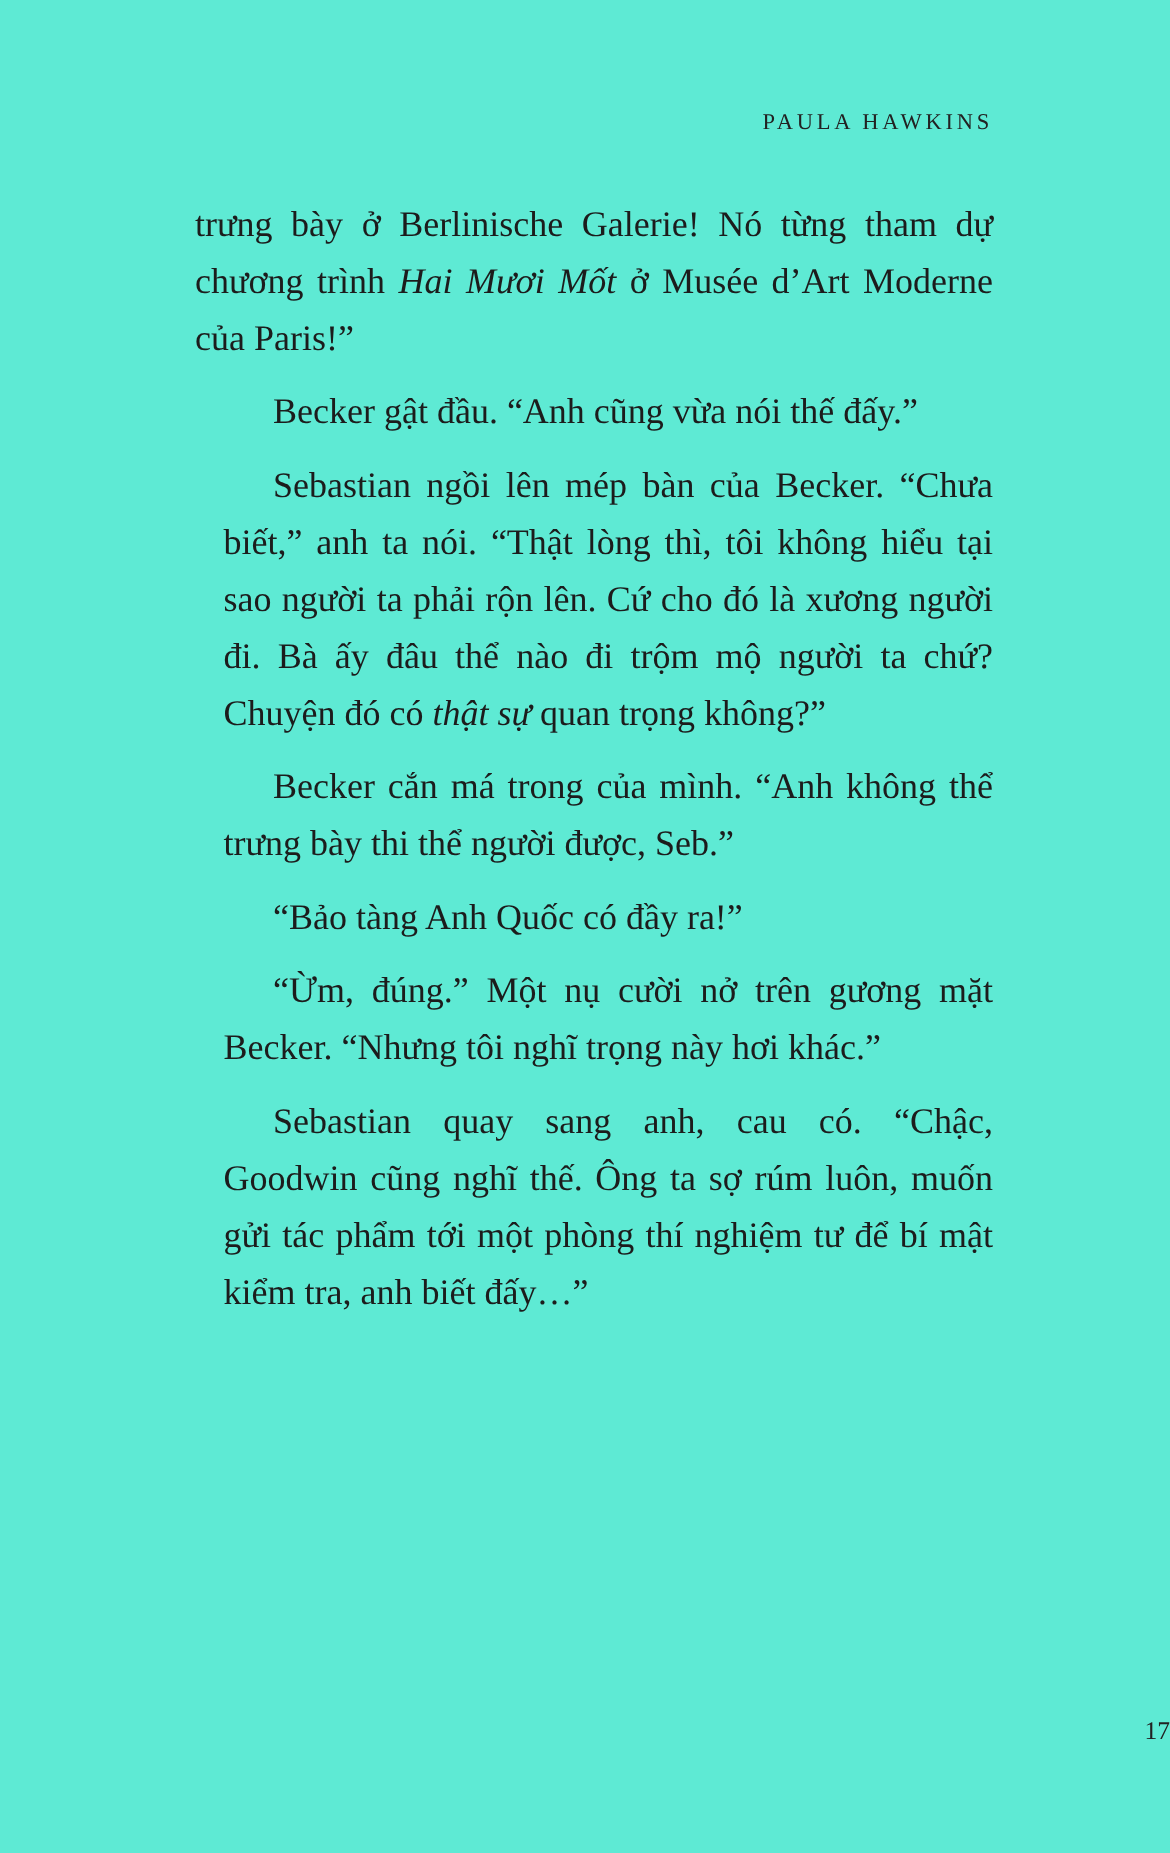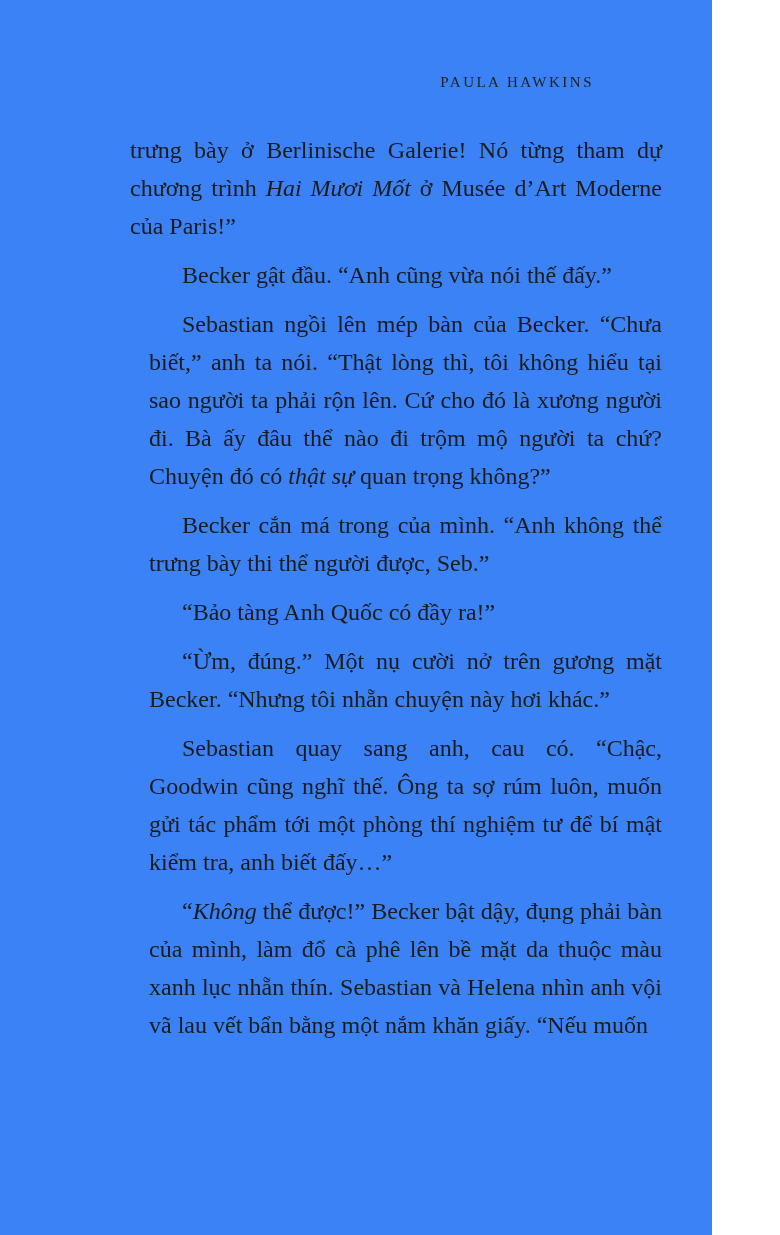--- a/index.html
+++ b/index.html
@@ -2,23 +2,23 @@
 <html><head>
 <meta charset="utf-8">
 <style>
   html, body {
     margin: 0;
     padding: 0;
     background: #ffffff;
   }
   .page {
     position: relative;
-    width: 712px;
+    width: 780px;
     height: 1235px;
-    background: #3b82f6;
+    background: #5eead4;
     color: #1c1c1c;
     font-family: "Liberation Serif", serif;
     overflow: hidden;
   }
   .running-head {
     position: absolute;
     top: 74px;
     right: 118px;
     font-size: 15px;
     letter-spacing: 2.5px;
@@ -63,20 +63,19 @@
 <div class="page">
 
   <div class="running-head">PAULA HAWKINS</div>
 
   <div class="text-block">
       <p class="para"><span>trưng bày ở Berlinische Galerie! Nó từng tham dự chương trình </span><em>Hai Mươi Mốt</em><span> ở Musée d’Art Moderne của Paris!”</span></p>
       <p class="para indent"><span>Becker gật đầu. “Anh cũng vừa nói thế đấy.”</span></p>
       <p class="para indent"><span>Sebastian ngồi lên mép bàn của Becker. “Chưa biết,” anh ta nói. “Thật lòng thì, tôi không hiểu tại sao người ta phải rộn lên. Cứ cho đó là xương người đi. Bà ấy đâu thể nào đi trộm mộ người ta chứ? Chuyện đó có </span><em>thật sự</em><span> quan trọng không?”</span></p>
       <p class="para indent"><span>Becker cắn má trong của mình. “Anh không thể trưng bày thi thể người được, Seb.”</span></p>
       <p class="para indent"><span>“Bảo tàng Anh Quốc có đầy ra!”</span></p>
-      <p class="para indent"><span>“Ừm, đúng.” Một nụ cười nở trên gương mặt Becker. “Nhưng tôi nhẵn chuyện này hơi khác.”</span></p>
+      <p class="para indent"><span>“Ừm, đúng.” Một nụ cười nở trên gương mặt Becker. “Nhưng tôi nghĩ trọng này hơi khác.”</span></p>
       <p class="para indent"><span>Sebastian quay sang anh, cau có. “Chậc, Goodwin cũng nghĩ thế. Ông ta sợ rúm luôn, muốn gửi tác phẩm tới một phòng thí nghiệm tư để bí mật kiểm tra, anh biết đấy…”</span></p>
-      <p class="para indent"><span>“</span><em>Không</em><span> thể được!” Becker bật dậy, đụng phải bàn của mình, làm đổ cà phê lên bề mặt da thuộc màu xanh lục nhẵn thín. Sebastian và Helena nhìn anh vội vã lau vết bẩn bằng một nắm khăn giấy. “Nếu muốn</span></p>
     </div>
 
   <div class="page-number">17</div>
 
 </div>
 
 </body></html>

